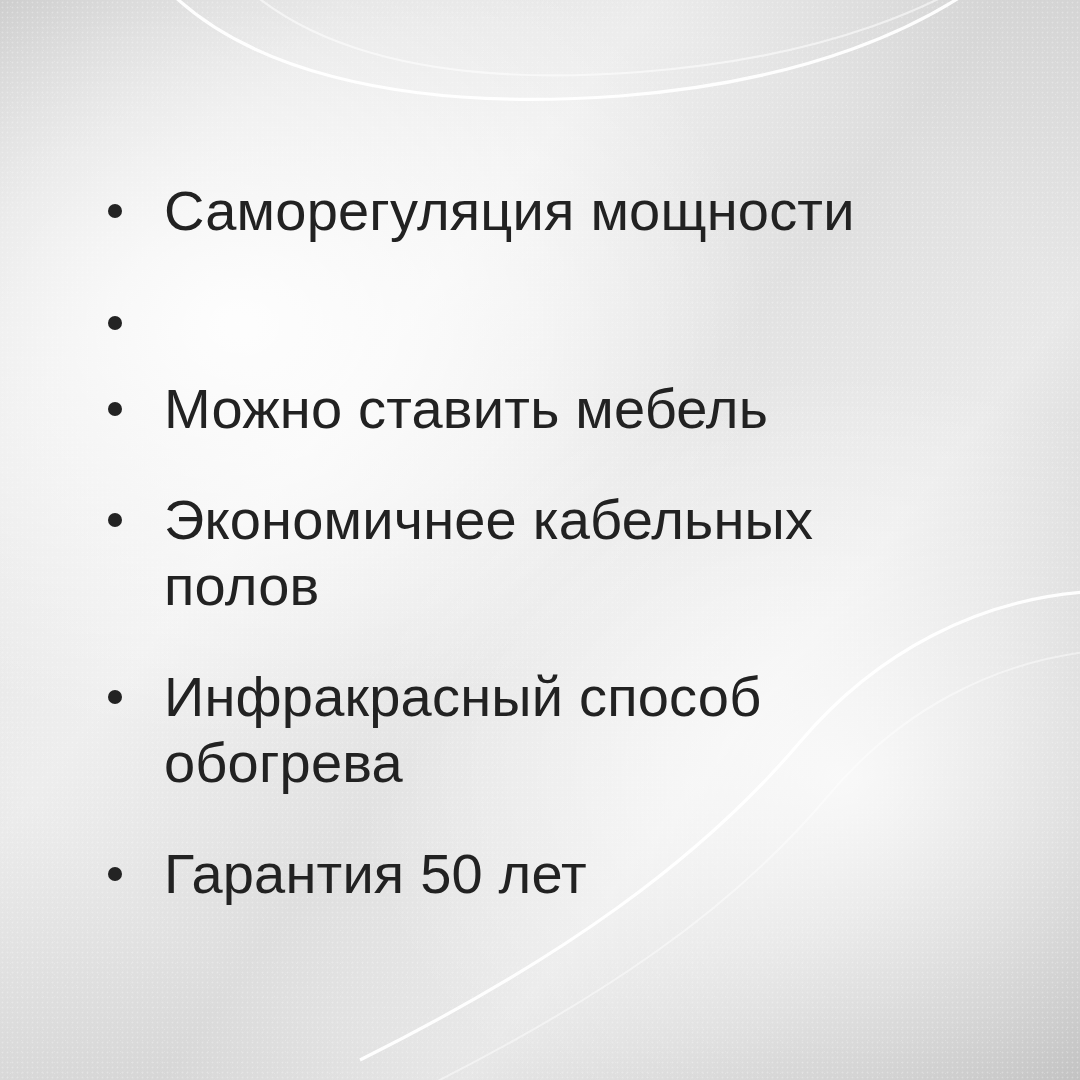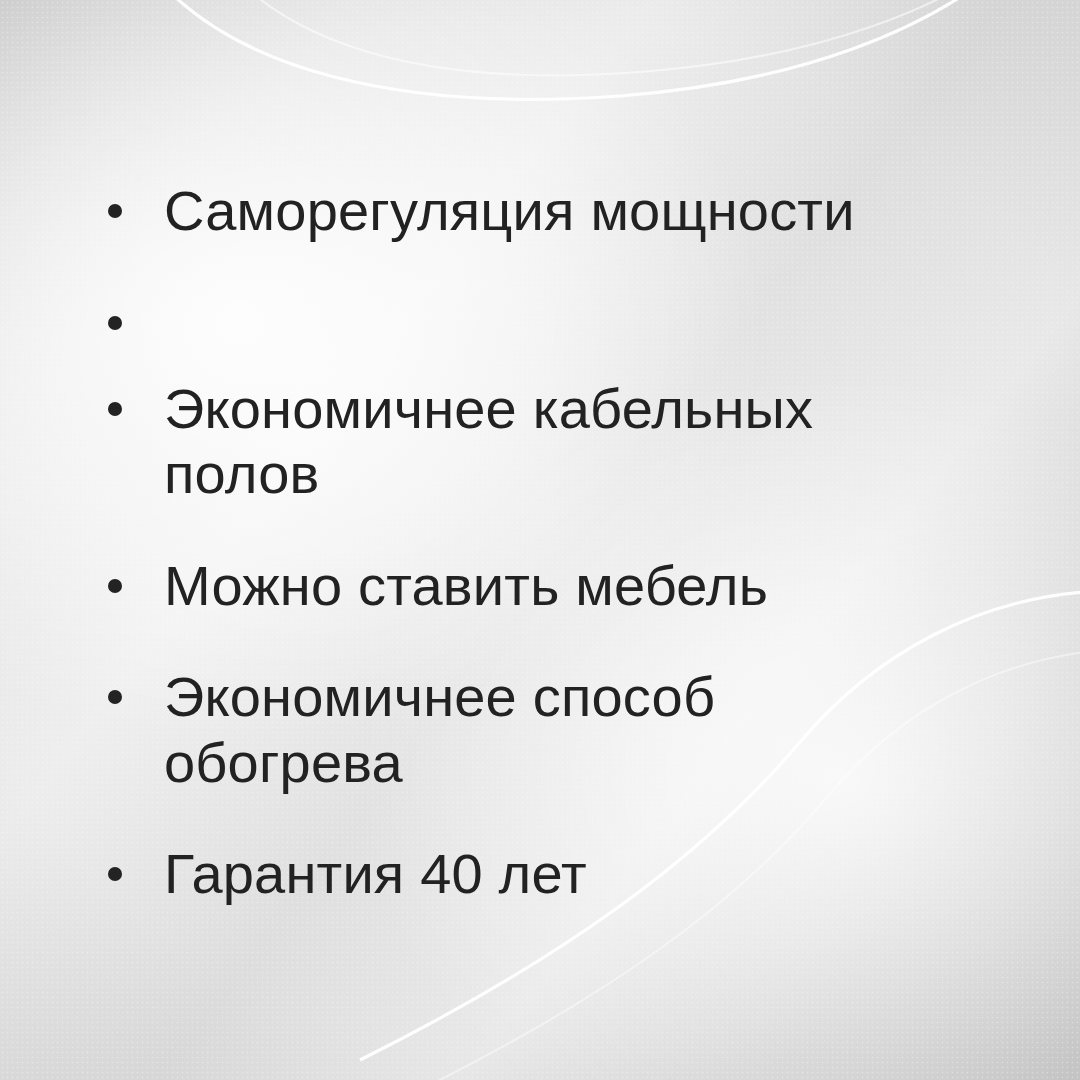--- a/index.html
+++ b/index.html
@@ -123,30 +123,30 @@
     <ul class="bullets">
       <li>
         <span class="dot"></span>
         <span class="text">Саморегуляция мощности</span>
       </li>
       <li>
         <span class="dot"></span>
       </li>
       <li>
         <span class="dot"></span>
+        <span class="text">Можно ставить мебель</span>
+      </li>
+      <li>
+        <span class="dot"></span>
         <span class="text">Экономичнее кабельных полов</span>
       </li>
       <li>
         <span class="dot"></span>
-        <span class="text">Можно ставить мебель</span>
+        <span class="text">Инфракрасный способ обогрева</span>
       </li>
       <li>
         <span class="dot"></span>
-        <span class="text">Экономичнее способ обогрева</span>
-      </li>
-      <li>
-        <span class="dot"></span>
-        <span class="text">Гарантия 40 лет</span>
+        <span class="text">Гарантия 50 лет</span>
       </li>
     </ul>
   </div>
 
 </div>
 
 </body></html>

